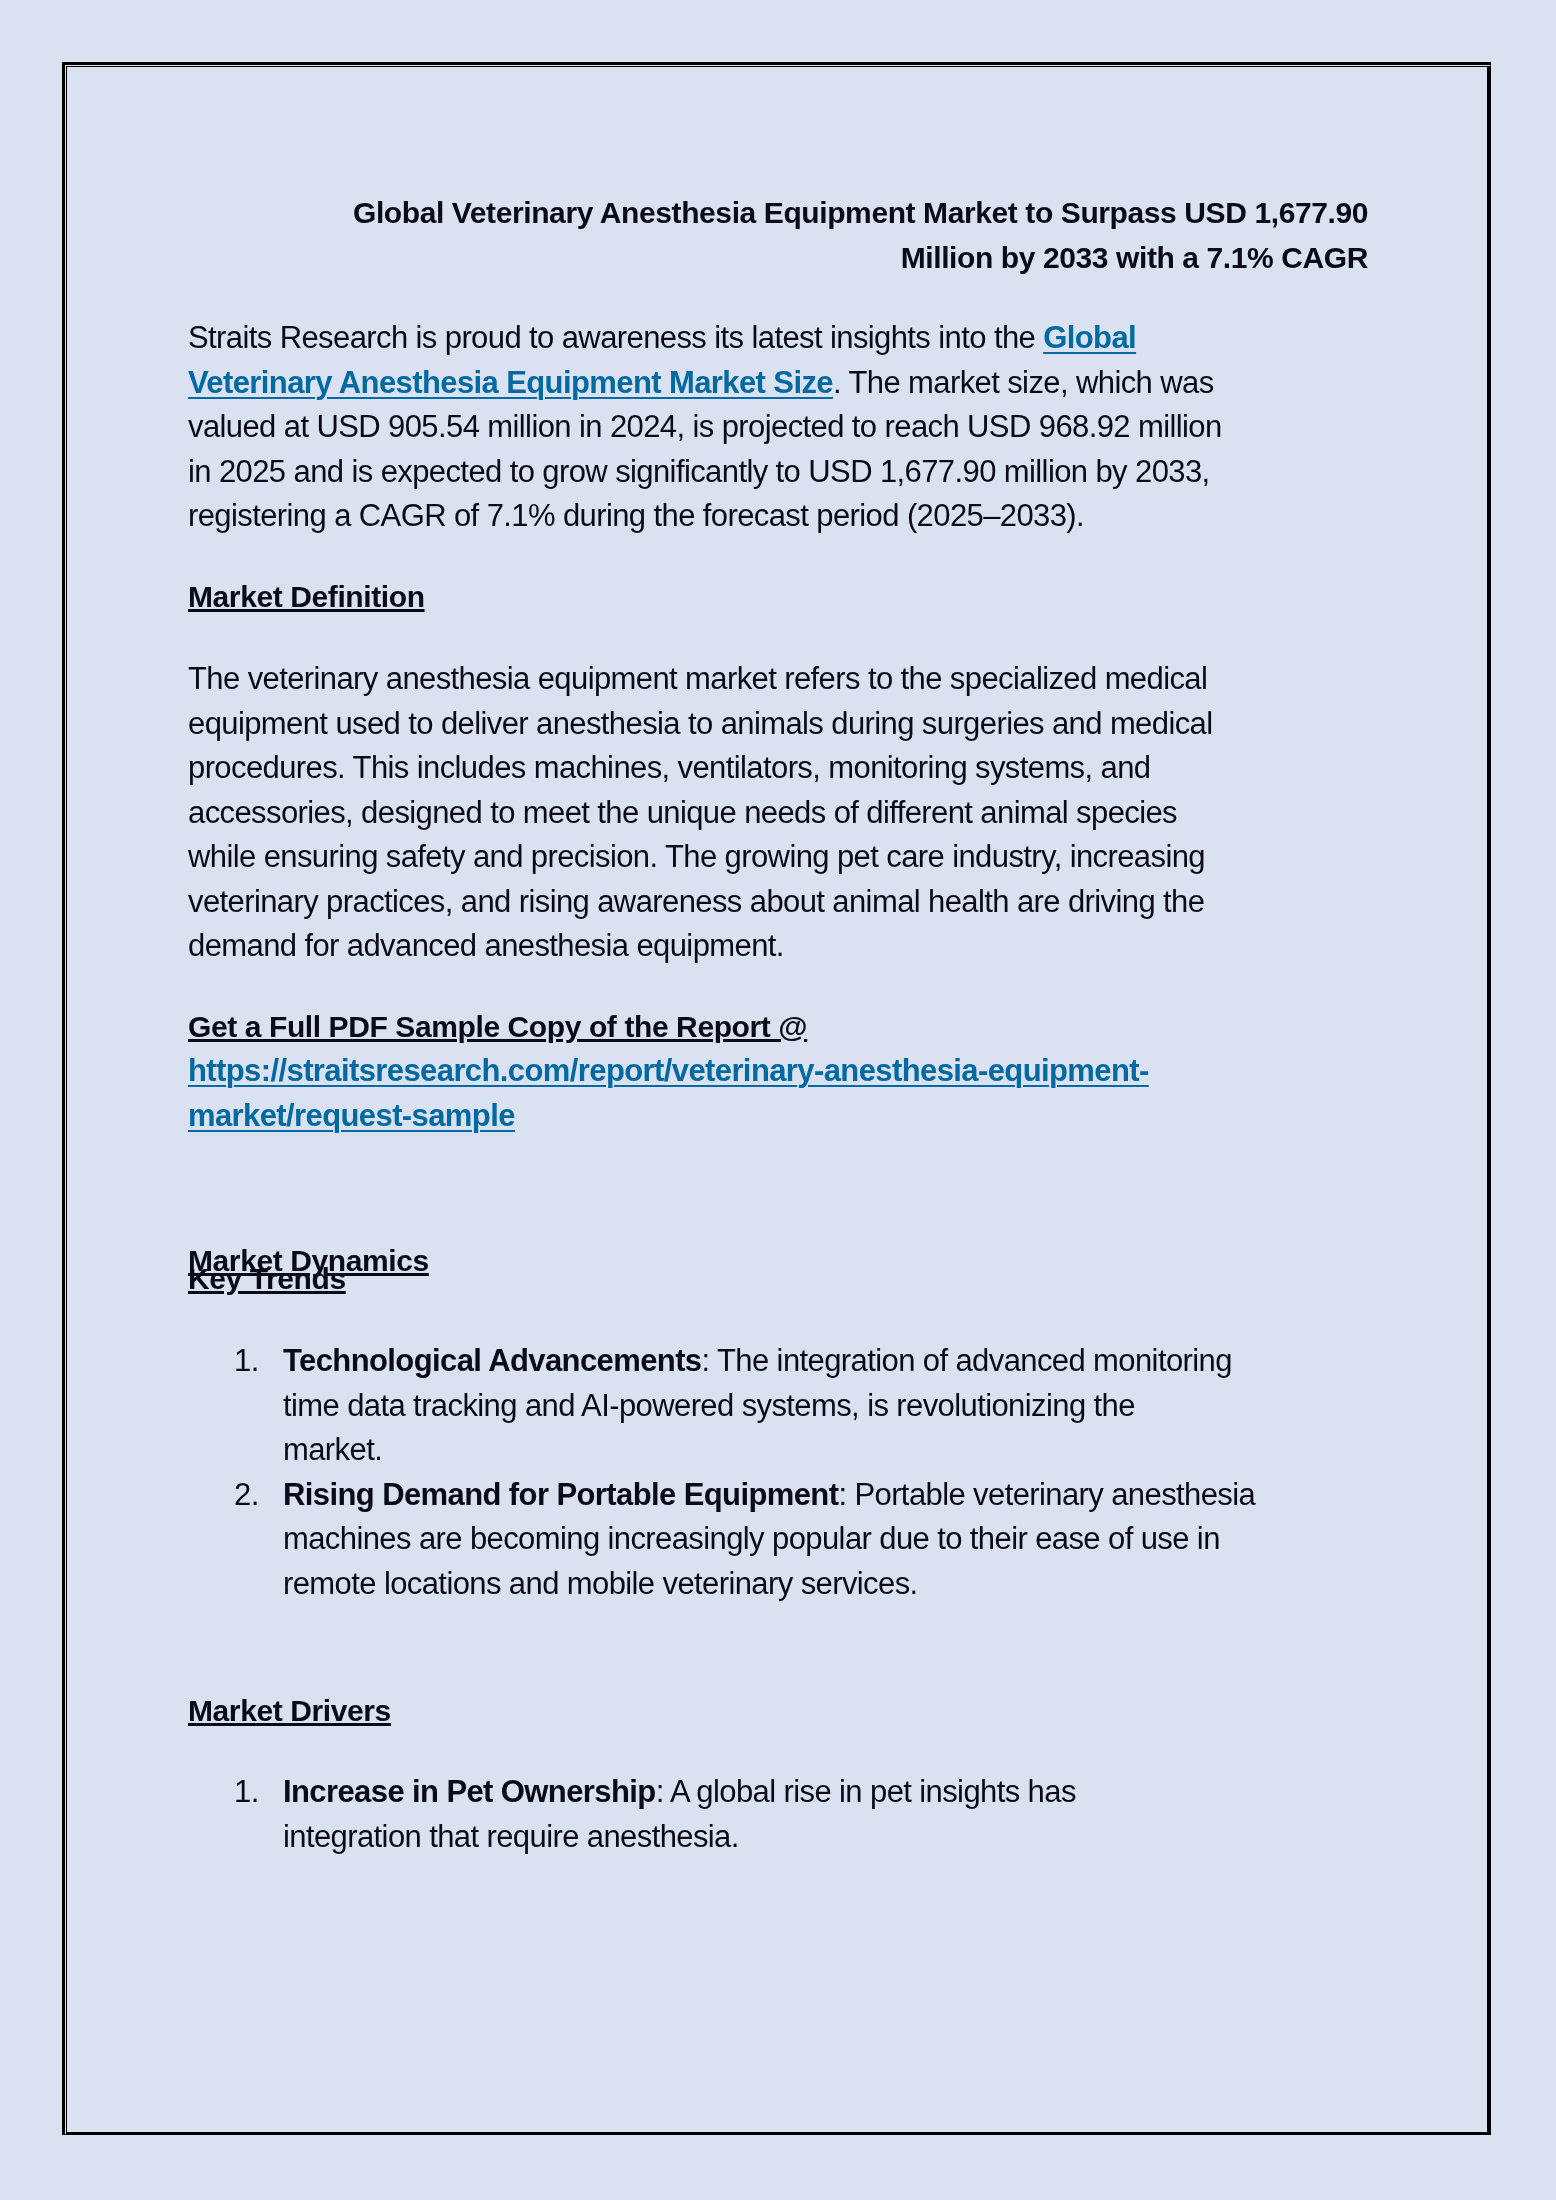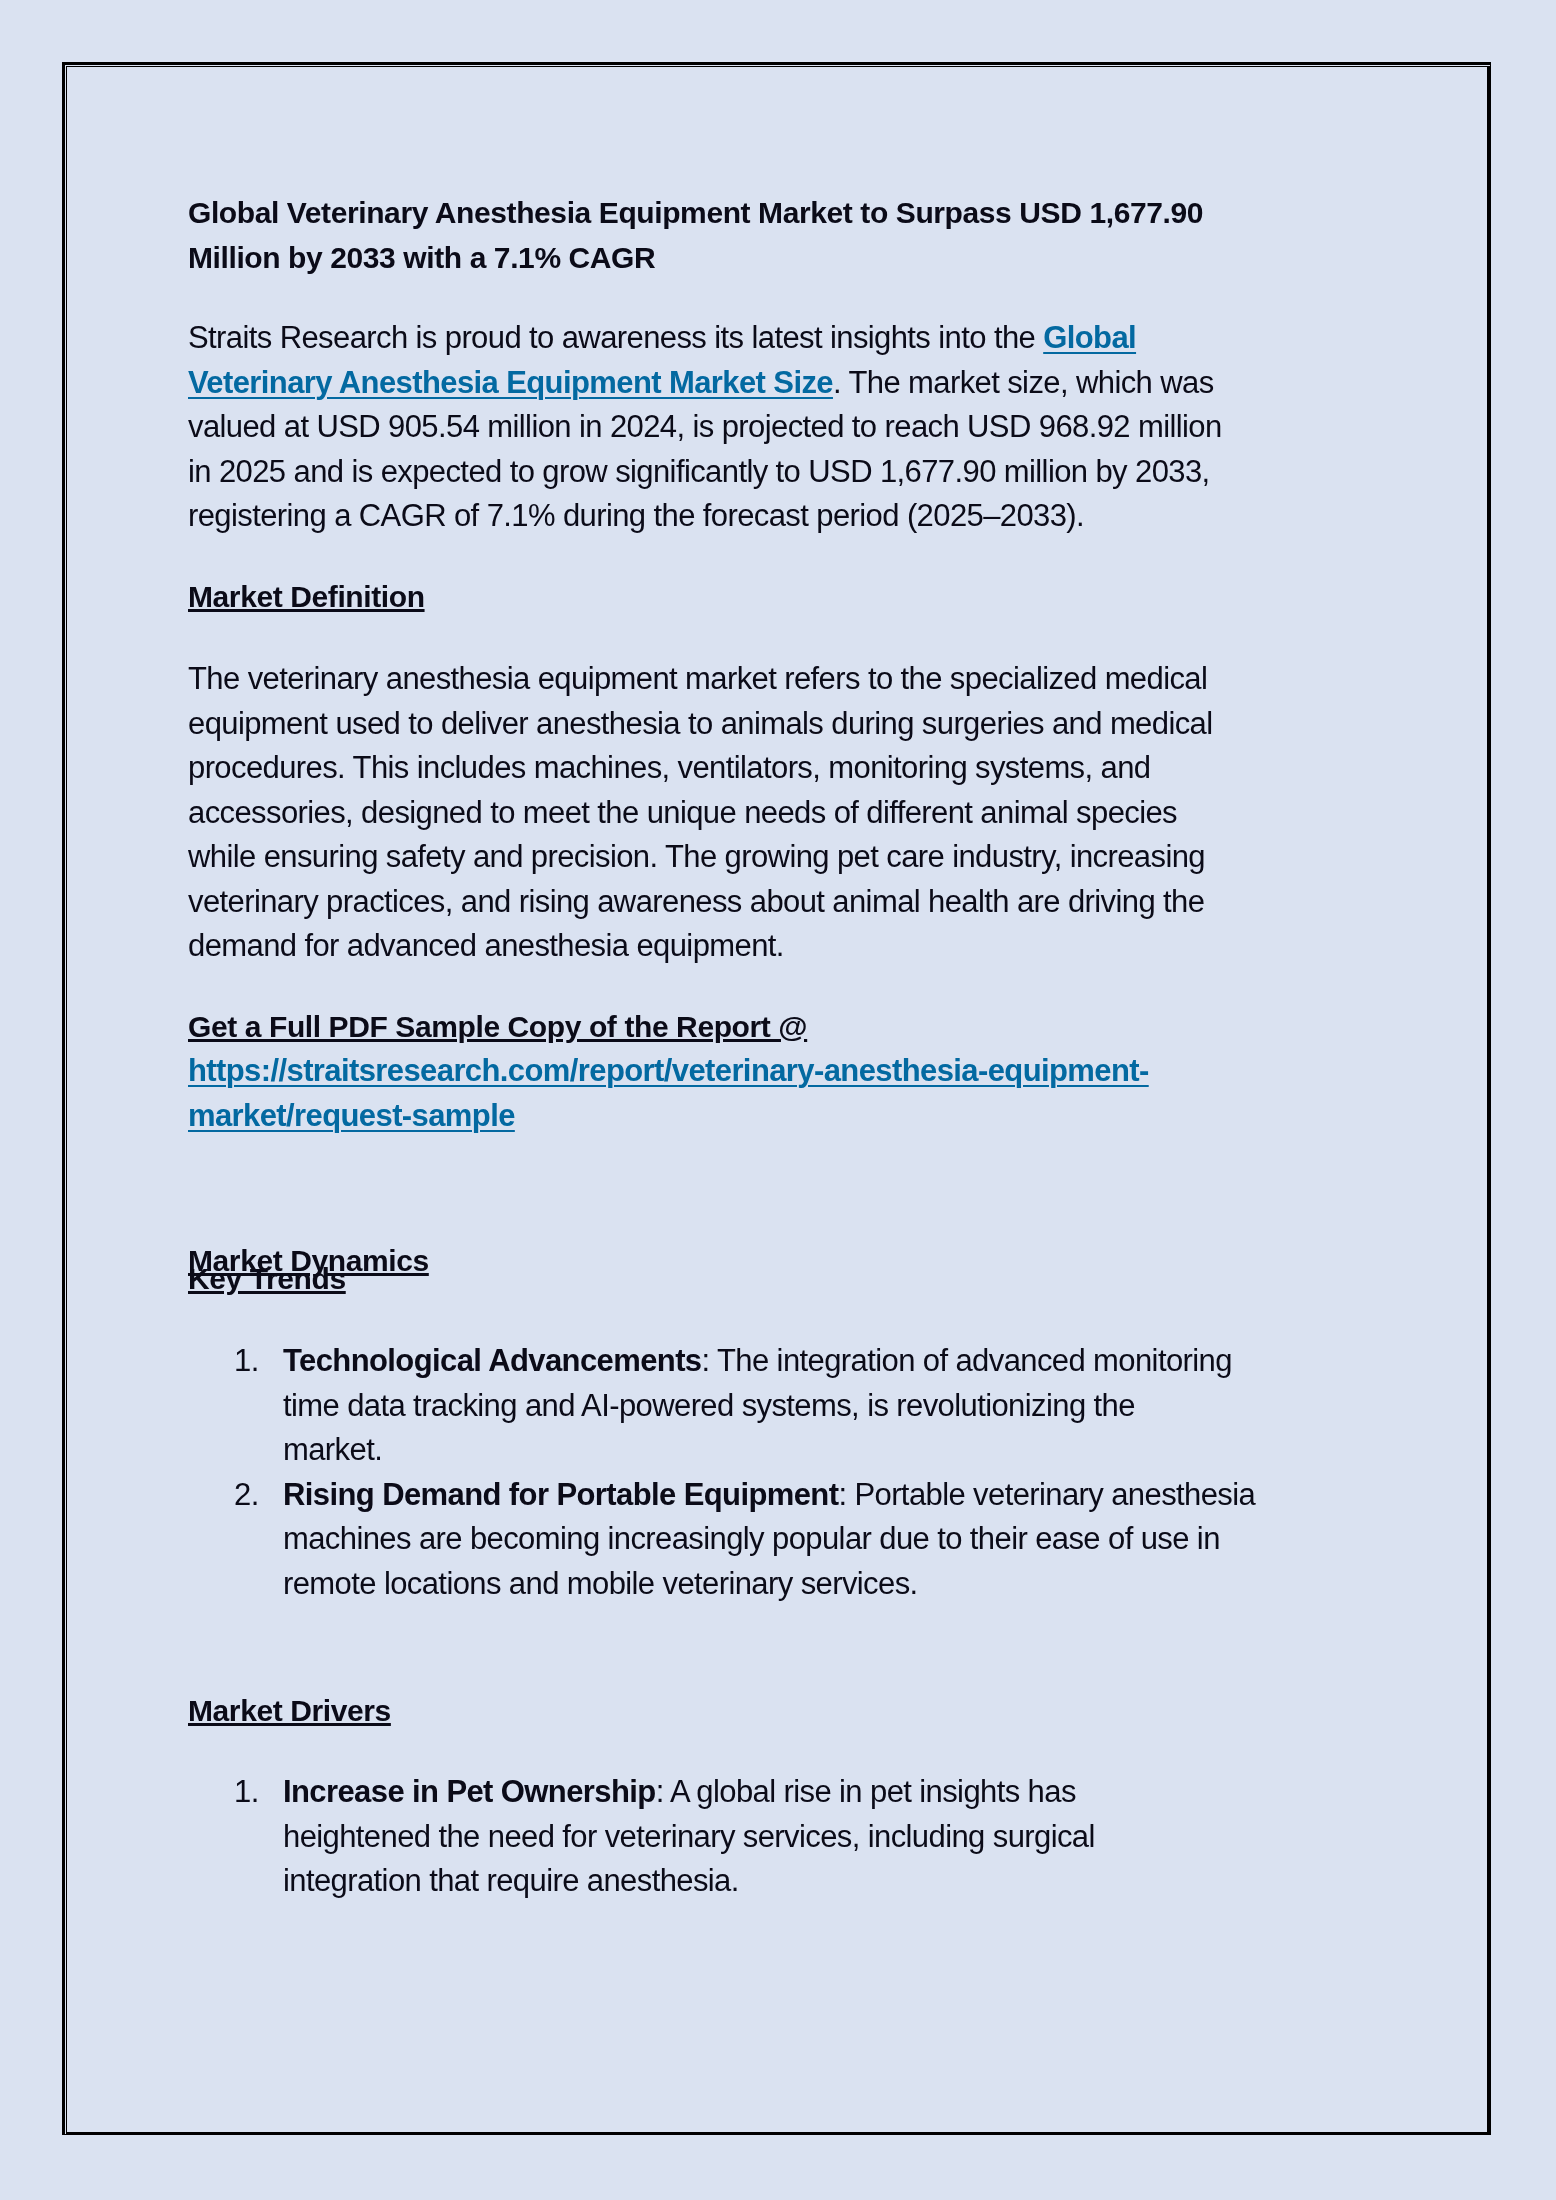--- a/index.html
+++ b/index.html
@@ -51,20 +51,21 @@
     line-height: 44.5px;
     font-size: 31px;
     letter-spacing: -0.6px;
   }
   .title .line {
     font-weight: bold;
     font-size: 30px;
     height: 45px;
     line-height: 45px;
     letter-spacing: -0.4px;
+    text-align: right;
   }
   .heading {
     font-weight: bold;
     font-size: 30px;
     letter-spacing: -0.4px;
     line-height: 44px;
     white-space: nowrap;
     text-decoration: underline;
   }
   a.link {
@@ -155,16 +156,15 @@
 </div>
 
 <div class="block" style="top:1689px;">
   <div class="heading">Market Drivers</div>
 </div>
 
 <div class="list" style="top:1770px;">
   <div class="list-item">
     <span class="list-num">1.</span>
     <span class="line"><span class="b">Increase in Pet Ownership</span><span>: A global rise in pet insights has</span></span>
-    <span class="line">heightened the need for veterinary services, including surgical</span>
     <span class="line">integration that require anesthesia.</span>
   </div>
 </div>
 
 </body></html>

